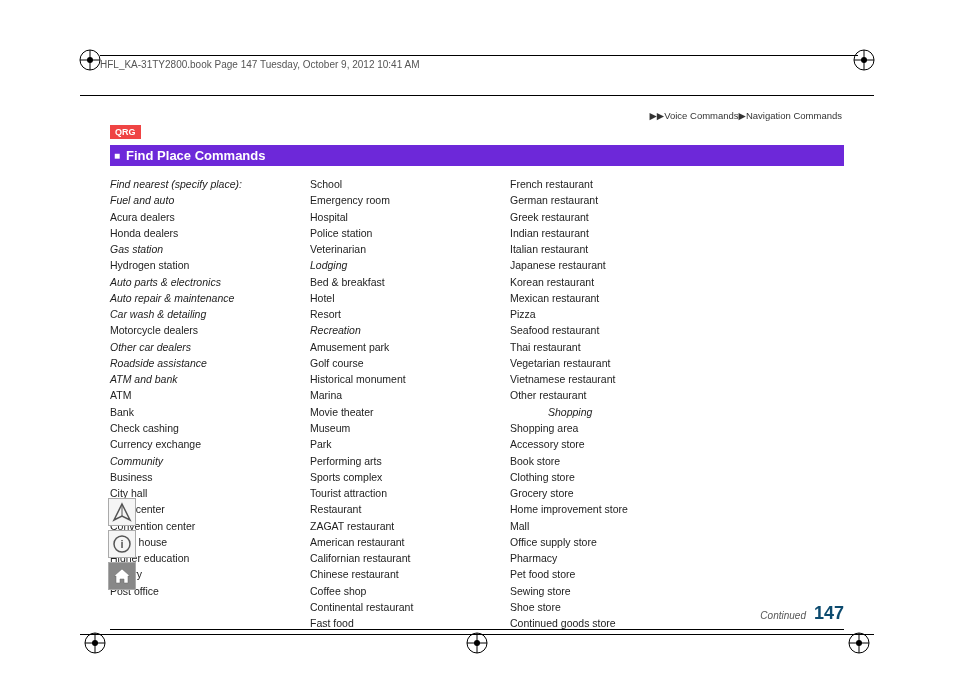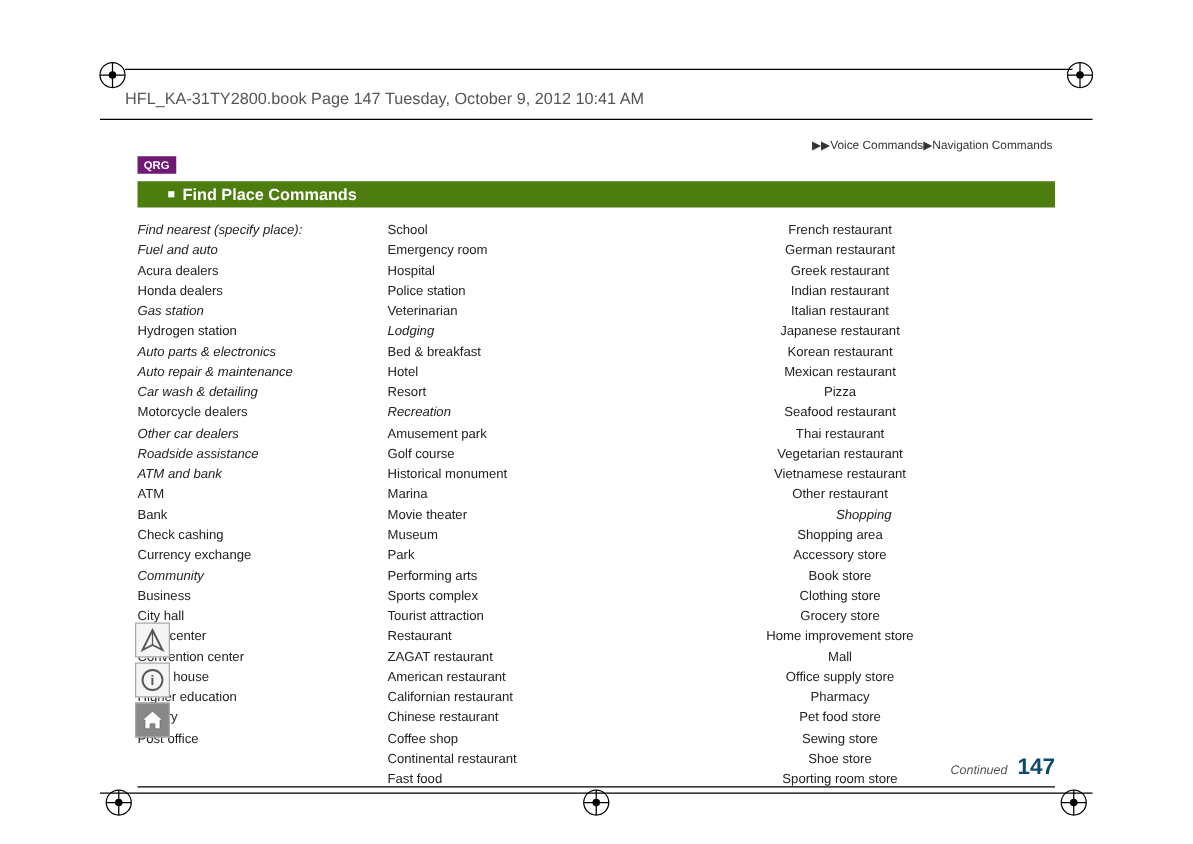--- a/index.html
+++ b/index.html
@@ -22,65 +22,65 @@
     }
     .corner-mark svg { width: 30px; height: 30px; }
 
     
     .top-bar {
       position: absolute;
       top: 55px;
       left: 100px;
       right: 96px;
       border-top: 1px solid #000;
-      padding-top: 15px;
-      font-size: 13px;
+      padding-top: 3px;
+      font-size: 10px;
       color: #555;
     }
 
     
     .breadcrumb {
       position: absolute;
       top: 110px;
       right: 110px;
       font-size: 9.5px;
       color: #333;
     }
     .breadcrumb span { margin: 0 2px; }
 
     
     .qrg-label {
       position: absolute;
       top: 125px;
       left: 110px;
-      background: #701a75;
+      background: #ef4444;
       color: #fff;
       font-size: 9px;
       font-weight: bold;
       padding: 2px 5px;
     }
 
     
     .main-content {
       position: absolute;
       top: 145px;
       left: 110px;
       right: 110px;
       bottom: 60px;
       display: flex;
       flex-direction: column;
     }
 
     
     .section-title {
-      background: #4d7c0f;
+      background: #6d28d9;
       color: #fff;
       font-size: 13px;
       font-weight: bold;
-      padding: 3px 24px;
+      padding: 3px 4px;
       margin-bottom: 10px;
       display: flex;
       align-items: center;
     }
     .section-title::before {
       content: '■';
       margin-right: 6px;
       font-size: 10px;
     }
 
@@ -96,21 +96,20 @@
       padding-right: 10px;
     }
     .col:first-child {
       flex: 0 0 200px;
     }
     .col:nth-child(2) {
       flex: 0 0 200px;
     }
     .col:nth-child(3) {
       flex: 1;
-      text-align: center;
     }
 
     .col p {
       line-height: 1.55;
       font-size: 10.5px;
       color: #222;
     }
 
     
     .icon-area {
@@ -312,21 +311,21 @@
         <p>Book store</p>
         <p>Clothing store</p>
         <p>Grocery store</p>
         <p>Home improvement store</p>
         <p>Mall</p>
         <p>Office supply store</p>
         <p>Pharmacy</p>
         <p>Pet food store</p>
         <p>Sewing store</p>
         <p>Shoe store</p>
-        <p>Sporting room store</p>
+        <p>Continued goods store</p>
       </div>
   </div>
 </div>
 
 <div class="icon-area">
   <div class="nav-icon" style="background:#f5f5f5;">
     <svg width="20" height="20" viewBox="0 0 20 20">
       <polygon points="10,2 18,18 10,14 2,18" fill="none" stroke="#555" stroke-width="1.5"></polygon>
       <line x1="10" y1="2" x2="10" y2="14" stroke="#555" stroke-width="1"></line>
     </svg>

